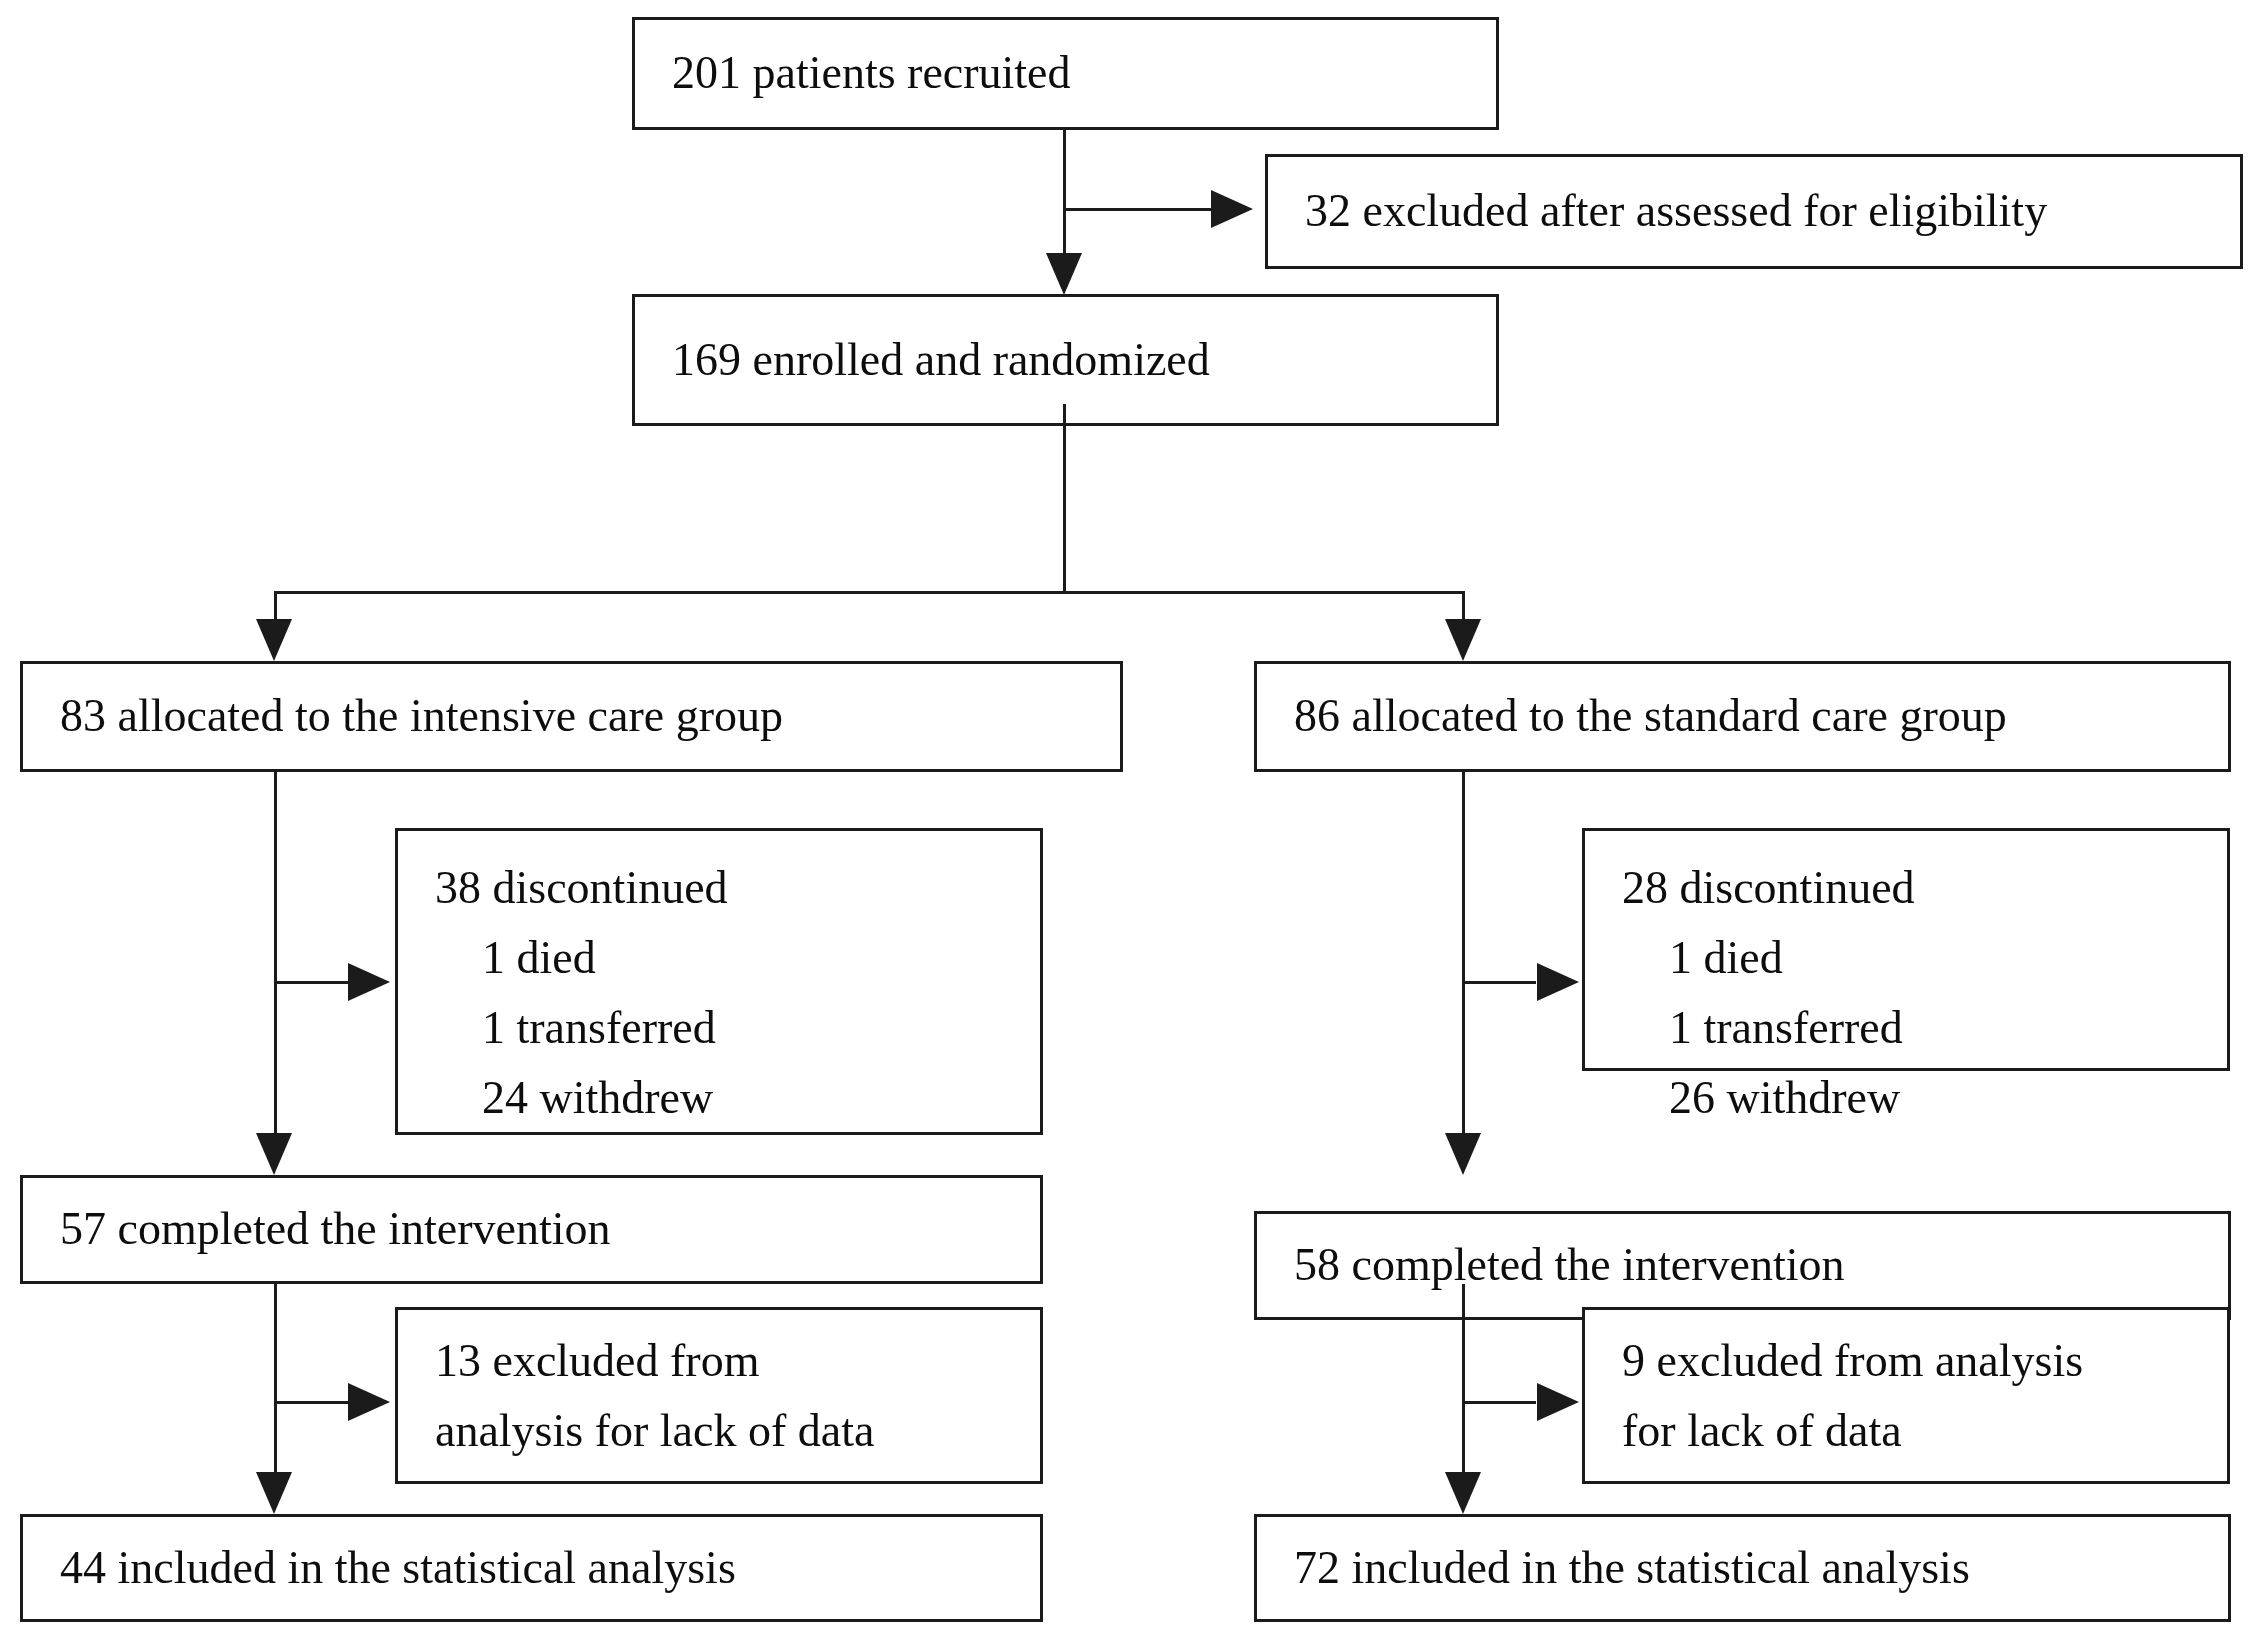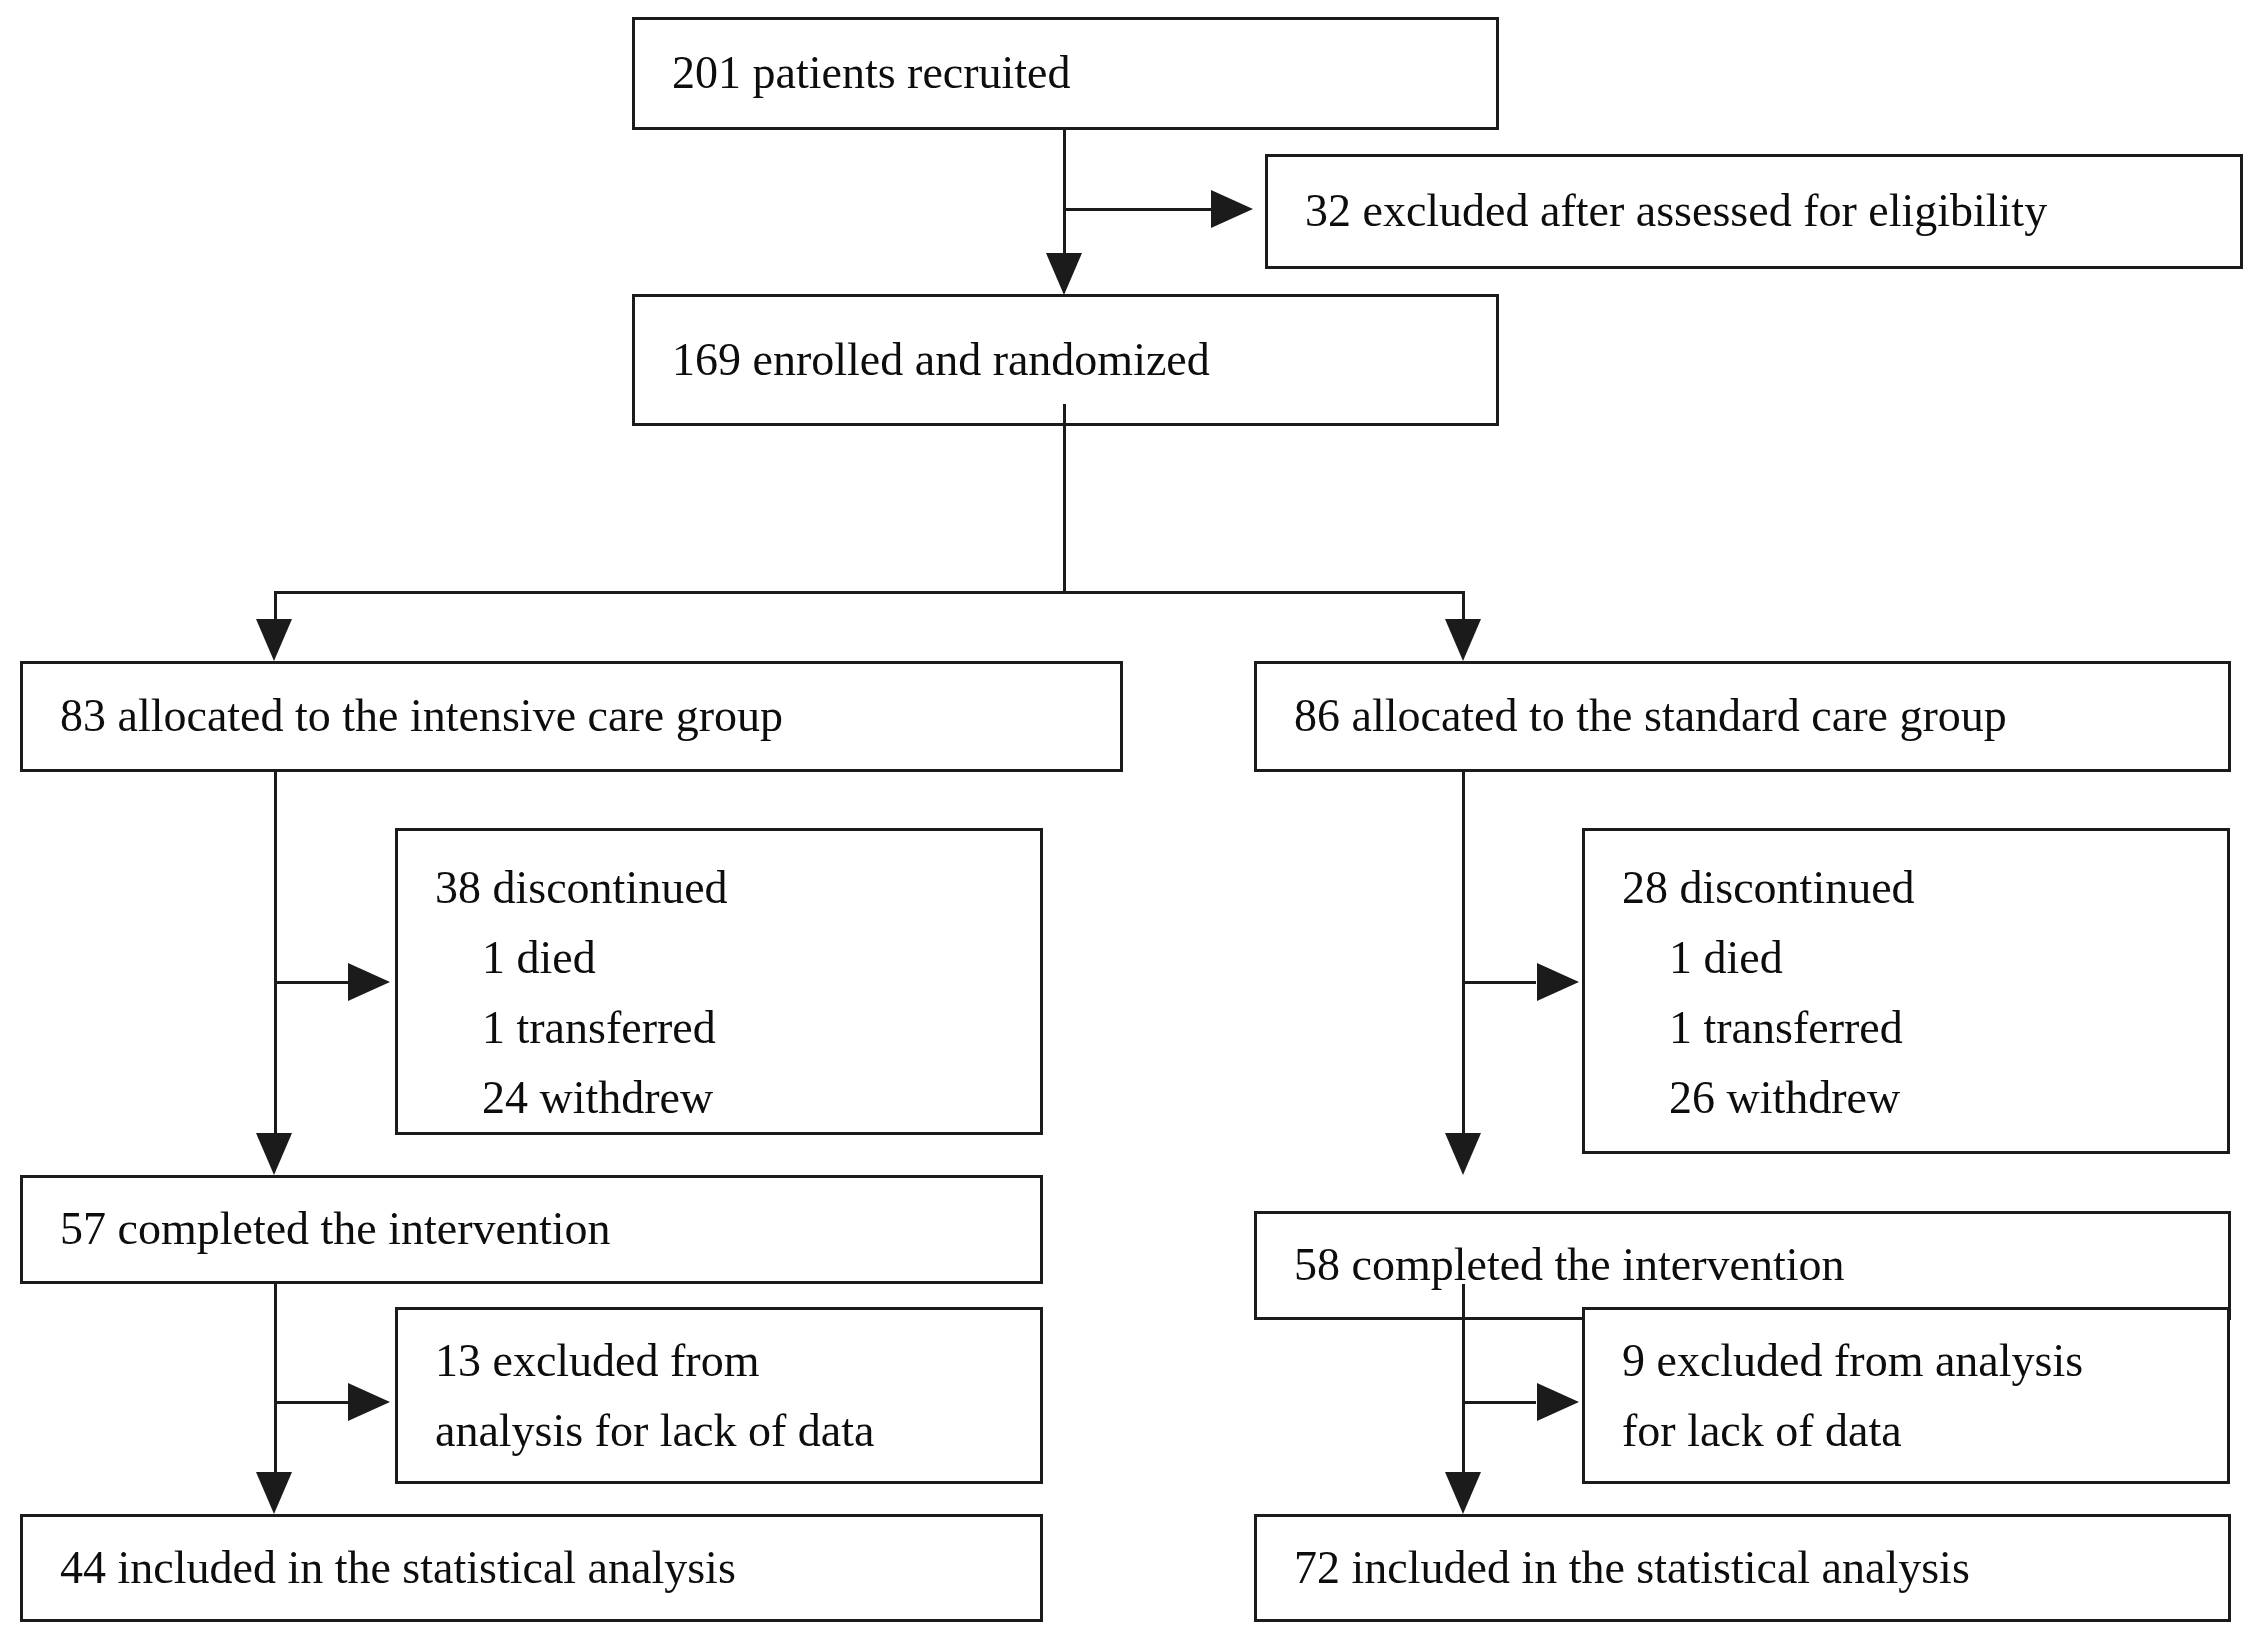--- a/index.html
+++ b/index.html
@@ -120,21 +120,21 @@
     <div class="tline indent">1 transferred</div>
     <div class="tline indent">24 withdrew</div>
   </div>
 
   <div class="vline" style="left:1462px; top:771px; width:2.9px; height:363px;"></div>
   <div class="ah-down" style="left:1445px; top:1133px;"></div>
 
   <div class="hline" style="left:1463px; top:981px; width:73px; height:2.9px;"></div>
   <div class="ah-right" style="left:1537px; top:963px;"></div>
 
-  <div class="box multi" style="left:1582px; top:828px; width:648px; height:326px;">
+  <div class="box multi" style="left:1582px; top:828px; width:648px; height:243px;">
     <div class="tline">28 discontinued</div>
     <div class="tline indent">1 died</div>
     <div class="tline indent">1 transferred</div>
     <div class="tline indent">26 withdrew</div>
   </div>
 
   <div class="box center" style="left:20px; top:1175px; width:1023px; height:109px;">
     <span>57 completed the intervention</span>
   </div>
   <div class="box center" style="left:1254px; top:1175px; width:977px; height:109px;margin-top:36px;">

